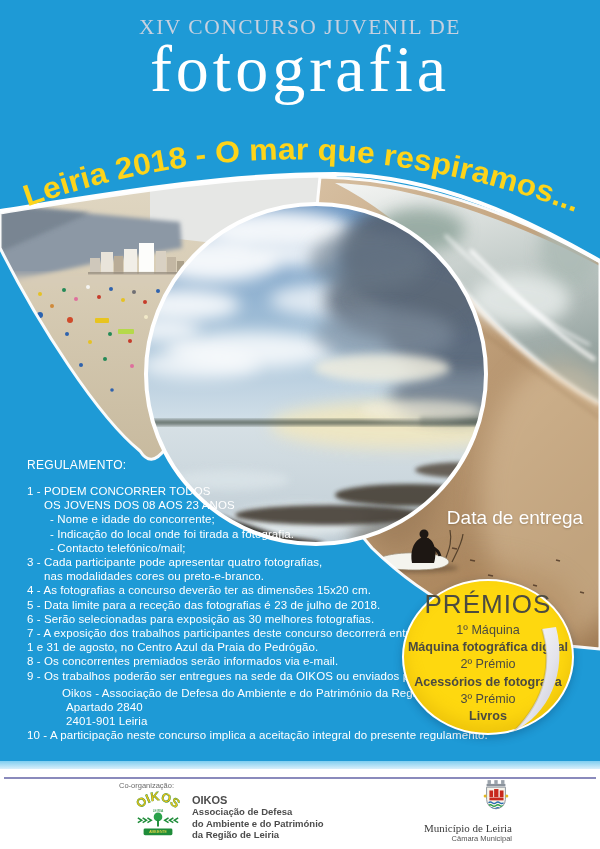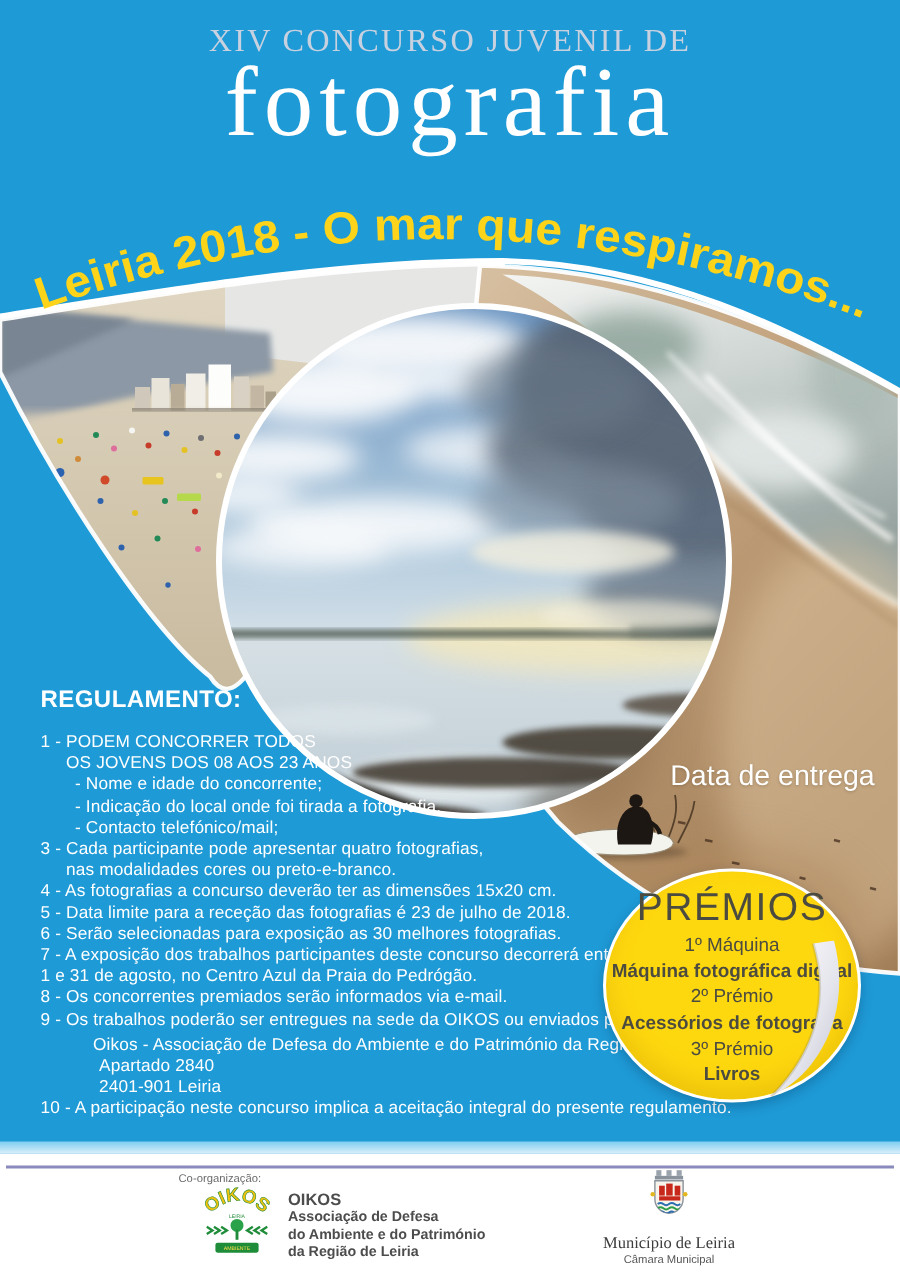--- a/index.html
+++ b/index.html
@@ -9,21 +9,21 @@
   
   .kicker{position:absolute;top:15px;left:0;width:100%;text-align:center;
           font-family:"Liberation Serif",serif;font-size:21.5px;letter-spacing:1.5px;
           color:#c7d1e0;}
   .title-main{position:absolute;top:31px;left:0;width:100%;text-align:center;
           font-family:"Liberation Serif",serif;font-size:66px;letter-spacing:4px;
           color:#ffffff;}
   .arc-banner{position:absolute;left:0;top:0;pointer-events:none;}
   
   .reg{position:absolute;left:27px;top:458px;width:560px;color:#fff;}
-  .reg h2{margin:0 0 12px 0;font-size:16px;font-weight:bold;letter-spacing:.3px;}
+  .reg h2{margin:0 0 12px 0;font-size:12px;font-weight:normal;letter-spacing:.3px;}
   .rline{font-size:11.5px;line-height:14.2px;white-space:nowrap;letter-spacing:.1px;}
   .rline .b{font-weight:normal;}
   .rline.i1{padding-left:17px;}
   .rline.i2{padding-left:23px;}
   .rline.i3{padding-left:35px;}
   .rline.i4{padding-left:39px;}
   .rline.gap{margin-top:3px;}
   
   .delivery{position:absolute;left:436px;top:506px;width:158px;text-align:center;
             color:#fff;font-size:19px;line-height:23px;
@@ -40,21 +40,21 @@
   
   .light-band{position:absolute;left:0;top:761px;width:600px;height:8px;
               background:linear-gradient(#7ecdf0,#d9effb);}
   .footer{position:absolute;left:0;top:769px;width:600px;height:80px;background:#fff;}
   .footer-rule{position:absolute;left:4px;right:4px;top:8px;height:1.6px;background:#8a8abc;}
   .coorg{position:absolute;left:119px;top:12px;font-size:7.5px;color:#6a6a6a;}
   .oikos-wrap{position:absolute;left:134px;top:21px;display:flex;gap:10px;}
   .oikos-text{margin-top:4px;color:#4c4c4c;}
   .oikos-name{font-size:11px;font-weight:bold;}
   .oikos-desc{font-size:9.5px;font-weight:bold;line-height:11.6px;}
-  .mun-wrap{position:absolute;left:394px;top:10px;width:104px;text-align:center;}
+  .mun-wrap{position:absolute;left:408px;top:10px;width:104px;text-align:right;}
   .mun-name{font-family:"Liberation Serif",serif;font-size:11px;color:#3c3c3c;margin-top:1px;}
   .mun-sub{font-size:7.5px;color:#555;}
 </style>
 </head>
 <body>
 
 <div class="poster">
 
   <svg class="bg" width="600" height="849" viewBox="0 0 600 849">
     <defs>

